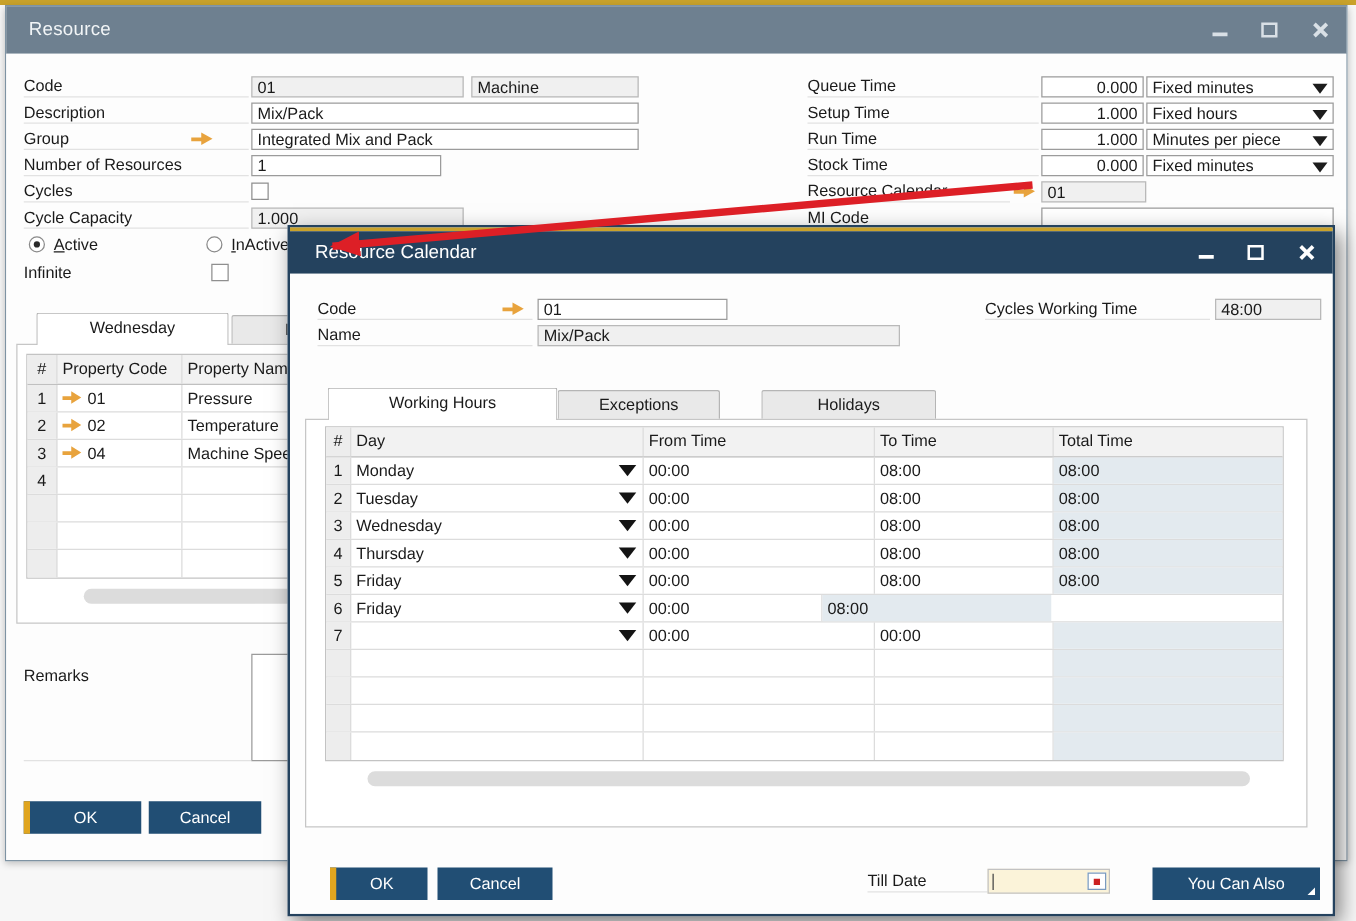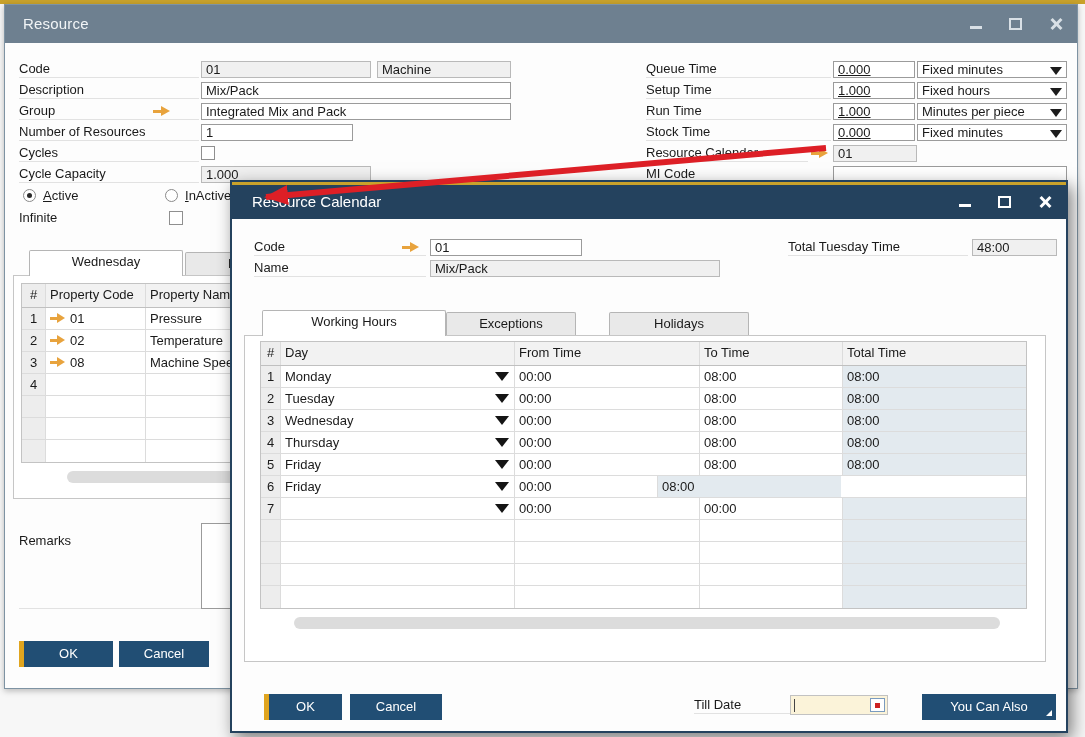--- a/index.html
+++ b/index.html
@@ -31,21 +31,21 @@
   .ic-max  { position:absolute; left:2px; top:3px; width:13px; height:12px; border:2px solid currentColor; }
   .ic-x::before,.ic-x::after { content:""; position:absolute; left:8px; top:2px; width:3px; height:14px; background:currentColor; }
   .ic-x::before { transform:rotate(45deg); } .ic-x::after { transform:rotate(-45deg); }
   .win-titlebar .ctrls { color:#d9e0e6; } .dlg-titlebar .ctrls { color:#ffffff; }
 
   
   .lbl { position:absolute; height:17px; line-height:16px; border-bottom:1px solid #e2e2e2; white-space:nowrap; overflow:hidden; }
   .field { position:absolute; height:17px; line-height:15px; background:#fff; border:1px solid #9b9b9b;
            padding:0 4px; white-space:nowrap; overflow:hidden; }
   .field.ro { background:#f0f0f0; border-color:#b9b9b9; }
-  .field.num { text-align:left;text-decoration:underline; }
+  .field.num { text-align:right; }
   .combo { position:absolute; height:17px; line-height:15px; background:#fff; border:1px solid #9b9b9b; padding:0 18px 0 4px; }
   .dd-tri { position:absolute; right:4px; top:5px; width:0; height:0;
             border-left:6px solid transparent; border-right:6px solid transparent; border-top:8px solid #1c1c1c; }
   .link-arrow { position:absolute; width:17px; height:11px; cursor:pointer; }
   .link-arrow i { position:absolute; left:0; top:4px; width:9px; height:3px; background:#e8a33d; }
   .link-arrow b { position:absolute; left:8px; top:0; width:0; height:0;
                   border-top:5.5px solid transparent; border-bottom:5.5px solid transparent; border-left:9px solid #e8a33d; }
   .cb { position:absolute; width:14px; height:14px; background:#fff; border:1px solid #8f8f8f; }
   .radio { position:absolute; width:13px; height:13px; background:#fff; border:1px solid #8a8a8a; border-radius:50%; }
   .radio.sel::after { content:""; position:absolute; left:3px; top:3px; width:5px; height:5px; border-radius:50%; background:#2a2a2a; }
@@ -179,21 +179,21 @@
         <div class="c" style="width:100px"><span class="row-arrow"><i></i><b></b></span><span>01</span></div>
         <div class="c last" style="width:276px">Pressure</div>
       </div>
       <div class="trow">
         <div class="c cnum" style="width:24px">2</div>
         <div class="c" style="width:100px"><span class="row-arrow"><i></i><b></b></span><span>02</span></div>
         <div class="c last" style="width:276px">Temperature</div>
       </div>
       <div class="trow">
         <div class="c cnum" style="width:24px">3</div>
-        <div class="c" style="width:100px"><span class="row-arrow"><i></i><b></b></span><span>08</span></div>
+        <div class="c" style="width:100px"><span class="row-arrow"><i></i><b></b></span><span>04</span></div>
         <div class="c last" style="width:276px">Machine Speed</div>
       </div>
       <div class="trow">
         <div class="c cnum" style="width:24px">4</div>
         <div class="c" style="width:100px"></div>
         <div class="c last" style="width:276px"></div>
       </div>
       <div class="trow">
         <div class="c cnum" style="width:24px"></div>
         <div class="c" style="width:100px"></div>
@@ -240,21 +240,21 @@
     <div class="lbl" style="left:22px;top:20px;width:172px">Code</div>
     <div class="link-arrow" style="left:170px;top:23px">
         <i></i>
         <b></b>
       </div>
     <div class="field" style="left:198px;top:20px;width:152px">01</div>
 
     <div class="lbl" style="left:22px;top:41px;width:172px">Name</div>
     <div class="field ro" style="left:198px;top:41px;width:290px">Mix/Pack</div>
 
-    <div class="lbl" style="left:556px;top:20px;width:180px">Total Tuesday Time</div>
+    <div class="lbl" style="left:556px;top:20px;width:180px">Cycles Working Time</div>
     <div class="field ro" style="left:740px;top:20px;width:85px">48:00</div>
 
     <div class="tab active" style="left:30px;top:91px;width:184px">Working Hours</div>
     <div class="tab" style="left:214px;top:93px;width:130px">Exceptions</div>
     <div class="tab" style="left:377px;top:93px;width:140px">Holidays</div>
     <div class="panel" style="left:12px;top:116px;width:802px;height:327px"></div>
 
     <div class="tbl" style="left:28px;top:122px;width:767px">
       <div class="trow head">
         <div class="c cnum" style="width:20px">#</div>

